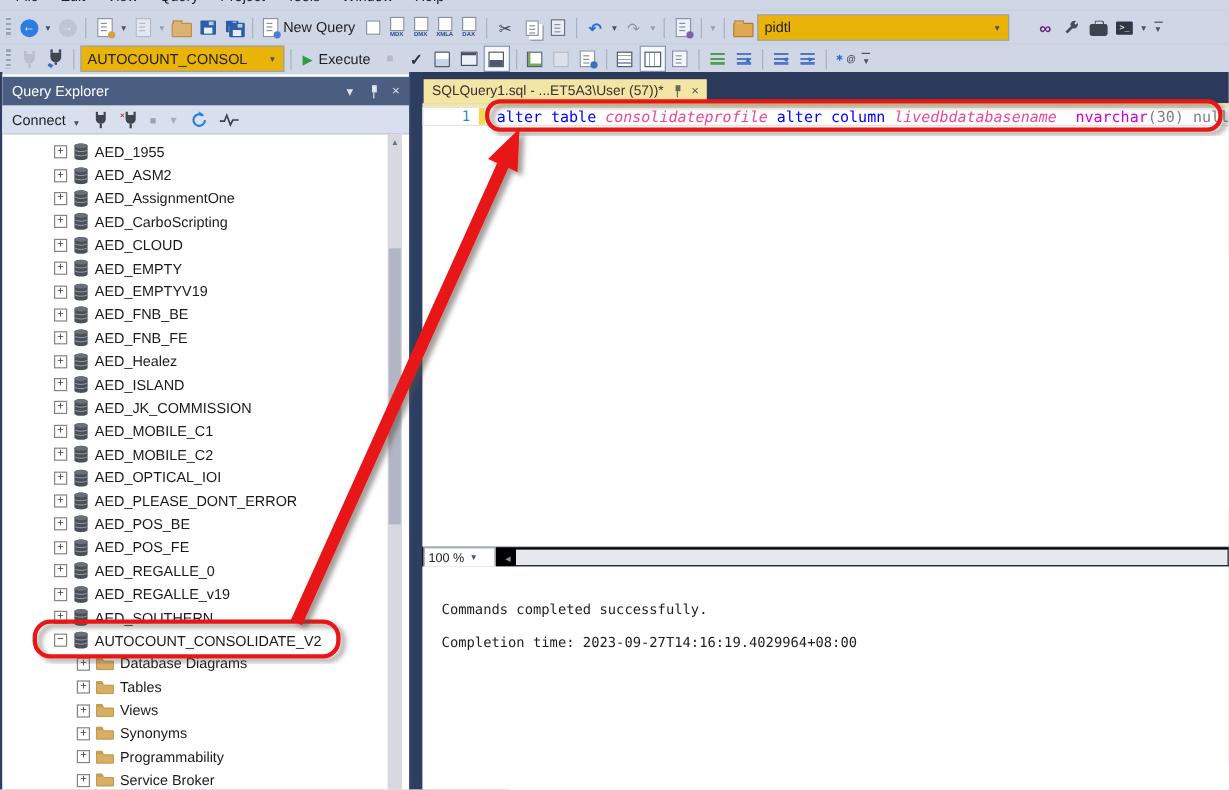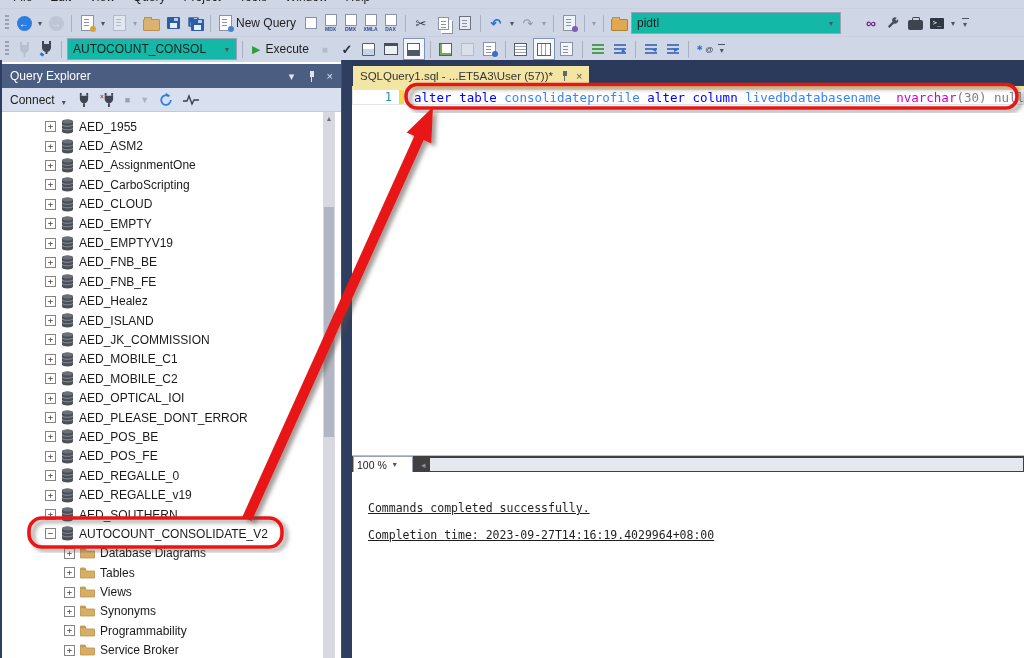--- a/index.html
+++ b/index.html
@@ -29,21 +29,21 @@
   .floppy2 .f1{left:0;top:0;transform:scale(.8);}
   .floppy2 .f2{left:4px;top:3px;}
   .page{width:11px;height:14px;background:#fff;border:1px solid #8a93a5;position:relative;}
   .page::after{content:"";position:absolute;left:2px;top:3px;width:5px;height:1px;background:#8a93a5;box-shadow:0 3px 0 #8a93a5,0 6px 0 #8a93a5;}
   .page .dot{position:absolute;right:-3px;bottom:-2px;width:6px;height:6px;border-radius:50%;}
   .folder{width:15px;height:10px;background:#dcb272;border:1px solid #b8924b;border-radius:1px;position:relative;margin-top:3px;}
   .folder::before{content:"";position:absolute;left:0;top:-3px;width:6px;height:2px;background:#dcb272;border:1px solid #b8924b;border-bottom:none;}
   .qicon{width:19px;height:18px;display:flex;flex-direction:column;align-items:center;justify-content:center;}
   .qicon .pg{width:10px;height:10px;background:#fff;border:1px solid #8a93a5;}
   .qicon .ql{font-size:5px;color:#2a4b8d;letter-spacing:0;line-height:6px;font-weight:bold;}
-  .combo{background:#14b8a6;border:1px solid #99a2b8;height:20px;display:flex;align-items:center;padding:0 5px;font-size:12px;color:#1e1e1e;gap:6px;}
+  .combo{background:#eab308;border:1px solid #99a2b8;height:20px;display:flex;align-items:center;padding:0 5px;font-size:12px;color:#1e1e1e;gap:6px;}
   .combo .caret{margin-left:auto;}
   .toolwrench{width:14px;height:14px;}
   .toolbox{width:15px;height:10px;background:#3d4450;border-radius:2px;position:relative;margin-top:3px;}
   .toolbox::before{content:"";position:absolute;left:4px;top:-3px;width:6px;height:3px;border:1px solid #3d4450;border-bottom:none;border-radius:2px 2px 0 0;}
   .cmdwin{width:14px;height:11px;background:#2f3742;border-radius:1px;color:#fff;font-size:7px;line-height:11px;text-align:center;font-family:"DejaVu Sans Mono",monospace;}
   .overflow{display:flex;flex-direction:column;align-items:center;width:12px;}
   .overflow .bar{width:7px;height:1px;background:#4a5263;margin-bottom:1px;}
   .t-on{background:#f6f8fc;border:1px solid #7d92b8;}
   .lines3{width:12px;height:10px;background:repeating-linear-gradient(to bottom,#4d9e50 0 2px,transparent 2px 4px);}
   .lines3.blue{background:repeating-linear-gradient(to bottom,#5577bb 0 2px,transparent 2px 4px);}
@@ -77,35 +77,35 @@
   #doc-tab .tclose{color:#555;font-size:11px;}
   .tabpin{width:7px;height:10px;position:relative;}
   .tabpin::before{content:"";position:absolute;left:1.5px;top:0;width:4px;height:5px;background:#666;}
   .tabpin::after{content:"";position:absolute;left:3px;top:5px;width:1px;height:5px;background:#666;}
   #tab-underline{left:352px;top:86px;width:672px;height:3px;background:#f3e5a4;}
   #editor{left:352px;top:89px;width:672px;height:366px;background:#fff;font-family:"DejaVu Sans Mono",monospace;}
   #linerow{position:absolute;left:0;top:0;width:672px;height:16px;border:1px solid #e4e4e6;box-sizing:border-box;}
   #linenum{position:absolute;left:0;top:1px;width:40px;text-align:right;font-size:12px;color:#2b91af;}
   #changebar{position:absolute;left:47px;top:1px;width:5px;height:14px;background:#f2d94e;}
   #sqlcode{position:absolute;left:62px;top:1px;font-size:12.5px;white-space:pre;}
-  .tk-kw{color:#0000ff;} .tk-id{color:#3b82f6;} .tk-type{color:#cf00cf;margin-left:8px;} .tk-gray{color:#808080;}
+  .tk-kw{color:#0000ff;} .tk-id{color:#ec4899;font-style:italic;} .tk-type{color:#cf00cf;margin-left:8px;} .tk-gray{color:#808080;}
 
   
-  #zoomrow{left:352px;top:455px;width:672px;height:17px;background:#404040;border-top:1px solid #b9bfce;display:flex;align-items:center;}
+  #zoomrow{left:352px;top:455px;width:672px;height:17px;background:#000000;border-top:1px solid #b9bfce;display:flex;align-items:center;}
   #zoombox{width:52px;height:15px;background:#fff;border:1px solid #99a2b8;display:flex;align-items:center;font-size:10.5px;color:#222;padding:0 3px;gap:4px;margin-left:1px;}
   #zoomrow .larrow{font-size:9px;color:#8a8fa0;margin-left:8px;}
   #hscrolltrack{flex:1;height:13px;background:#e6e8ef;margin:0 1px 0 4px;}
 
   
   #results{left:352px;top:472px;width:672px;height:186px;background:#fff;}
   #restabs{position:absolute;left:0;top:2px;width:100%;height:21px;background:#edf0f6;}
   #msgtab{position:absolute;left:7px;top:0;height:21px;background:#fff;border:1px solid #bdc2cf;border-bottom:none;display:flex;align-items:center;padding:0 9px 0 6px;font-size:11.5px;color:#222;gap:6px;}
   .msgicon{width:11px;height:13px;background:#fff;border:1px solid #55606e;position:relative;}
   .msgicon::after{content:"";position:absolute;left:2px;top:2px;width:6px;height:2px;background:#3a6fc4;box-shadow:0 4px 0 #8a93a5;}
-  #msgbody{position:absolute;left:0;top:23px;width:100%;height:163px;font-family:"DejaVu Sans Mono",monospace;font-size:11.5px;color:#1f1f1f;padding:7px 0 0 16px;box-sizing:border-box;line-height:13.5px;text-decoration:underline;}
+  #msgbody{position:absolute;left:0;top:23px;width:100%;height:163px;font-family:"DejaVu Sans Mono",monospace;font-size:11.5px;color:#1f1f1f;padding:7px 0 0 16px;box-sizing:border-box;line-height:13.5px;}
   #msgbody .blank{height:13.5px;}
 
   
   #anno{left:0;top:0;width:1024px;height:658px;pointer-events:none;z-index:50;}
 </style>
 </head>
 <body>
 <div id="app">
 
 <div id="menubar" class="abs">

